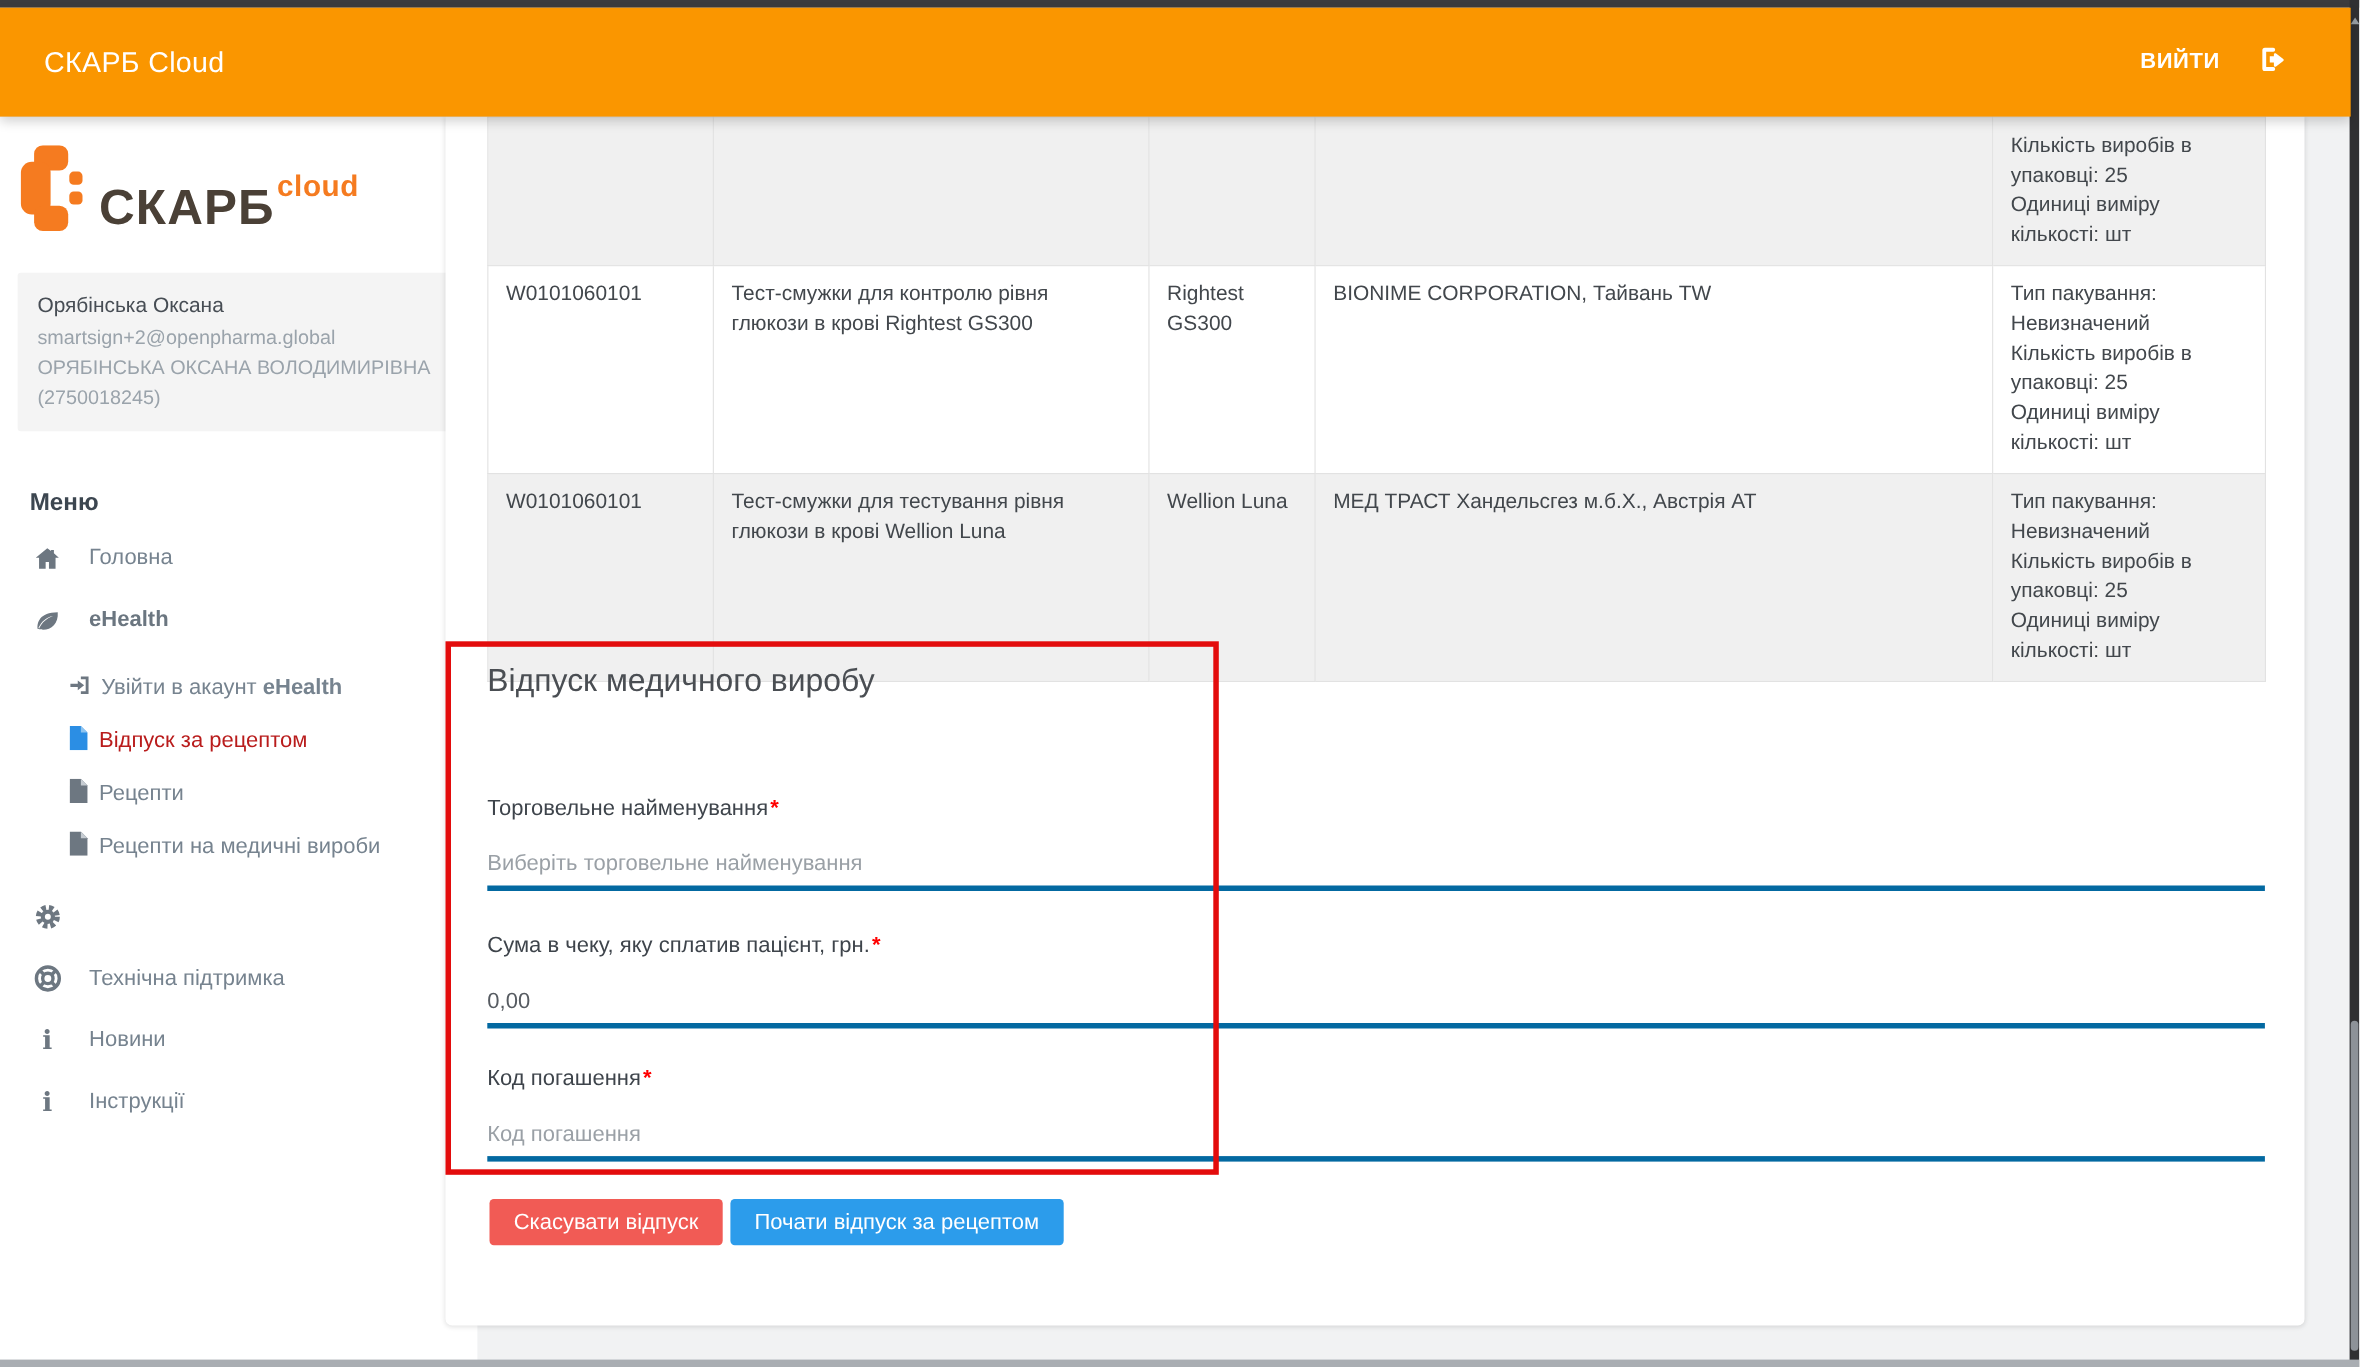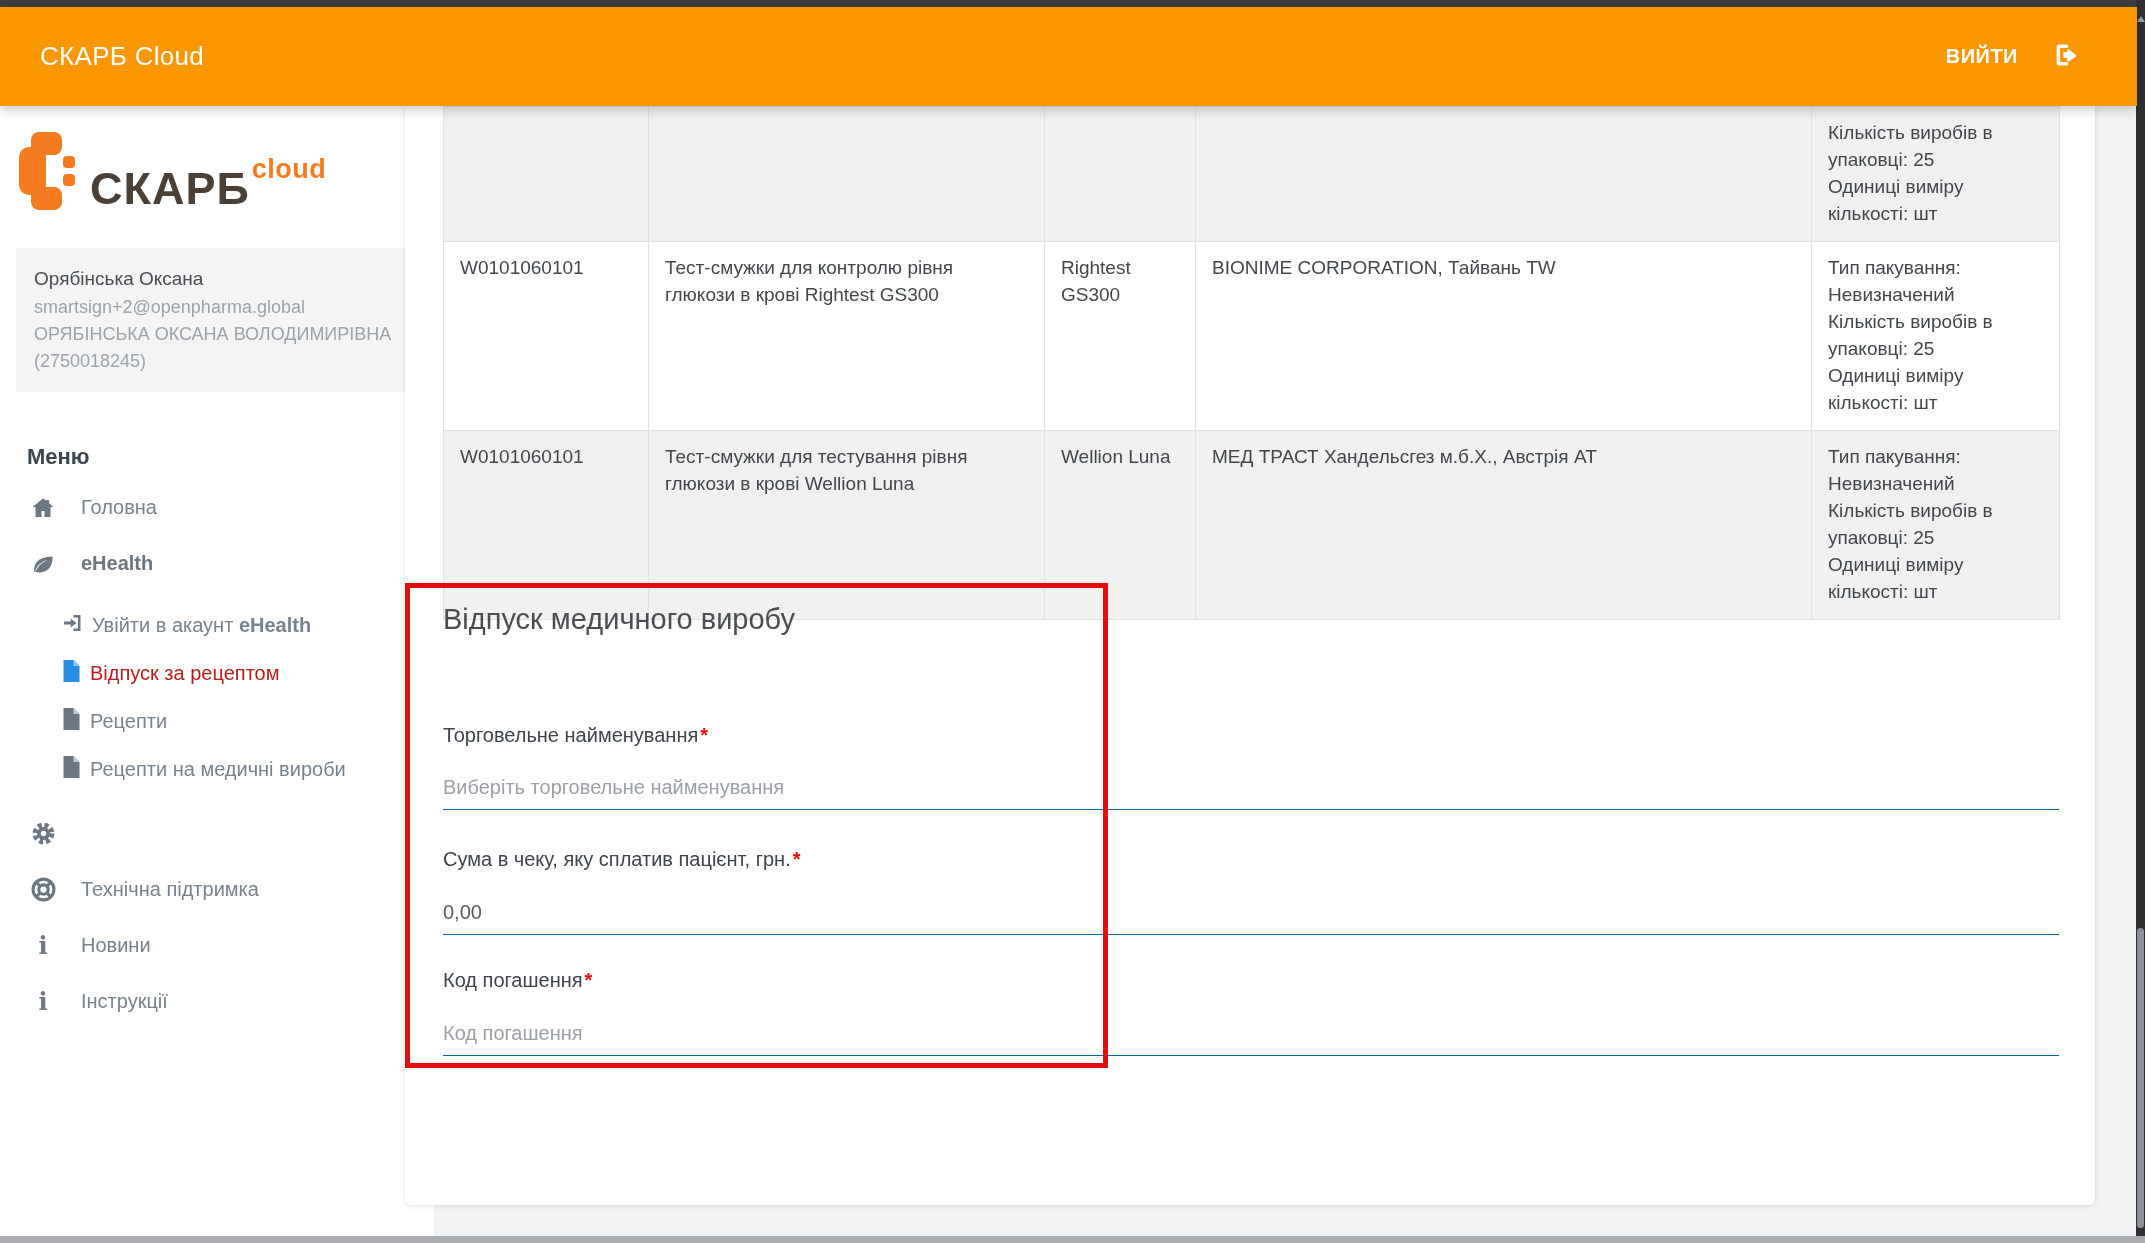--- a/index.html
+++ b/index.html
@@ -59,21 +59,21 @@
   .c0{width:205px;}.c1{width:396px;}.c2{width:151px;}.c3{width:616px;}.c4{width:248px;}
   .r0 td{height:82px;}
   .r1 td{height:144px;}
   .r2 td{height:141px;}
   
   .form-title{position:absolute;left:38px;top:497px;font-size:29px;color:#4a4e53;}
   .f-label{position:absolute;left:38px;font-size:20px;color:#3e444b;}
   .f-label .req{color:#ff0000;font-weight:bold;margin-left:2px;}
   .f-input{
     position:absolute;left:38px;width:1616px;height:44px;border:none;outline:none;
-    border-bottom:1px solid #0369a1;background:transparent;
+    border-bottom:5px solid #0369a1;background:transparent;
     font-family:inherit;font-size:20px;color:#565b61;padding:0;box-sizing:border-box;
   }
   .f-input::placeholder{color:#9aa0a6;opacity:1;}
   .btn-row{position:absolute;left:40px;top:984px;display:flex;gap:7px;}
   .btn{border:none;border-radius:4px;height:42px;font-family:inherit;font-size:20px;color:#ffffff;cursor:pointer;padding:0 22px;}
   .btn-red{background:#f15b55;}
   .btn-blue{background:#2c9ceb;}
   
   .red-box{position:absolute;left:405px;top:583px;width:703px;height:485px;border:5px solid #e30c0c;box-sizing:border-box;z-index:9;pointer-events:none;}
   
@@ -289,20 +289,24 @@
     <div class="f-label" style="top:742px;">
       <span>Сума в чеку, яку сплатив пацієнт, грн.</span><span class="req">*</span>
     </div>
     <input class="f-input" style="top: 785px;" type="text" value="0,00">
 
     <div class="f-label" style="top:863px;">
       <span>Код погашення</span><span class="req">*</span>
     </div>
     <input class="f-input" style="top: 906px;" type="text" placeholder="Код погашення">
 
+    <div class="btn-row">
+      <button class="btn btn-red">Скасувати відпуск</button>
+      <button class="btn btn-blue">Почати відпуск за рецептом</button>
+    </div>
   </div>
 
   <div class="red-box"></div>
 
   <div class="v-scrollbar">
     <div class="v-arrow"></div>
     <div class="v-thumb"></div>
   </div>
   <div class="h-scrollbar"></div>
 

